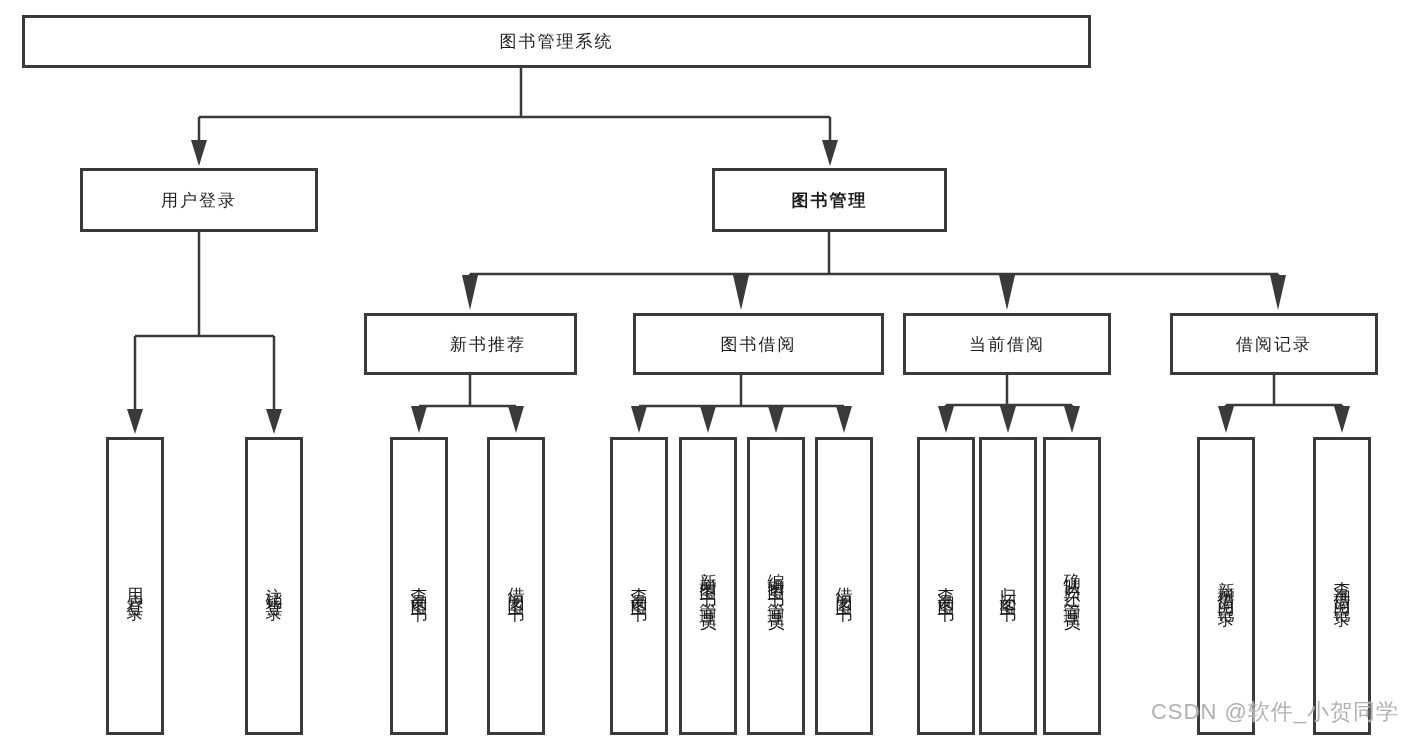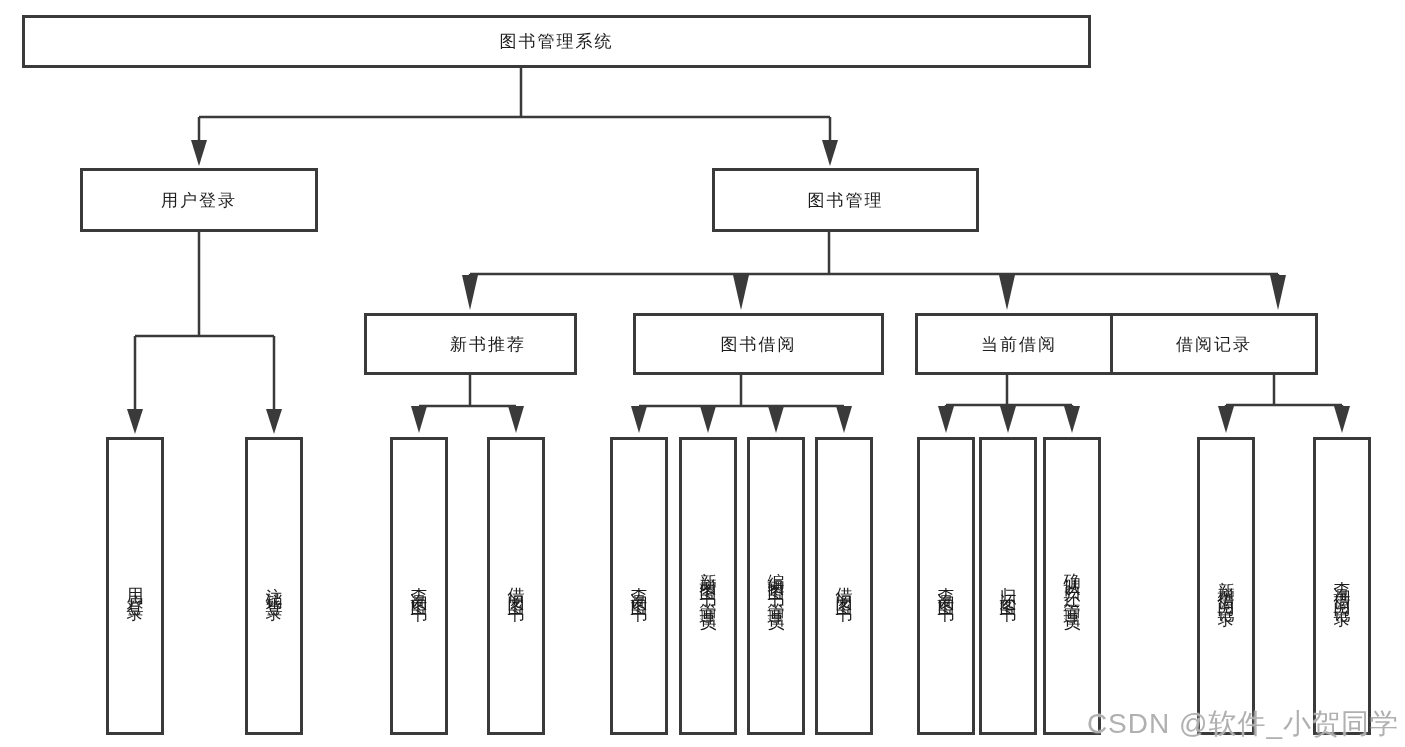--- a/index.html
+++ b/index.html
@@ -28,23 +28,23 @@
   }
   .leaf .vtext{
     writing-mode:vertical-rl;
     text-orientation:mixed;
     letter-spacing:6px;
     line-height:1;
     white-space:nowrap;
   }
   .watermark{
     position:absolute;
-    right:6px;bottom:4px;
+    right:6px;bottom:20px;
     z-index:5;
-    font-size:28px;
+    font-size:22px;
     color:rgba(172,172,172,0.95);
     text-shadow:0 0 2px #ffffff;
     letter-spacing:1px;
     margin-left:43px;
   }
 </style>
 </head>
 <body>
 
 <div class="canvas">
@@ -96,34 +96,34 @@
     </g>
   </svg>
 
   <div class="node" style="left:22px;top:15px;width:1069px;height:53px;">
     <span>图书管理系统</span>
   </div>
 
   <div class="node h-node" style="left:80px;top:168px;width:238px;">
     <span>用户登录</span>
   </div>
-  <div class="node h-node" style="left:712px;top:168px;width:267px;">
+  <div class="node h-node" style="left:712px;top:168px;width:235px;font-weight:bold;">
     <span>图书管理</span>
   </div>
 
   <div class="node" style="left:364px;top:313px;width:213px;height:62px;padding-left:35px;">
     <span>新书推荐</span>
   </div>
   <div class="node" style="left:633px;top:313px;width:251px;height:62px;">
     <span>图书借阅</span>
   </div>
-  <div class="node" style="left:903px;top:313px;width:208px;height:62px;margin-left:12px;">
+  <div class="node" style="left:903px;top:313px;width:208px;height:62px;">
     <span>当前借阅</span>
   </div>
-  <div class="node" style="left:1110px;top:313px;width:208px;height:62px;">
+  <div class="node" style="left:1170px;top:313px;width:208px;height:62px;">
     <span>借阅记录</span>
   </div>
 
   <div class="node leaf" style="left:106px;">
     <span class="vtext">用户登录</span>
   </div>
   <div class="node leaf" style="left:245px;">
     <span class="vtext">注销登录</span>
   </div>
   <div class="node leaf" style="left:390px;">

